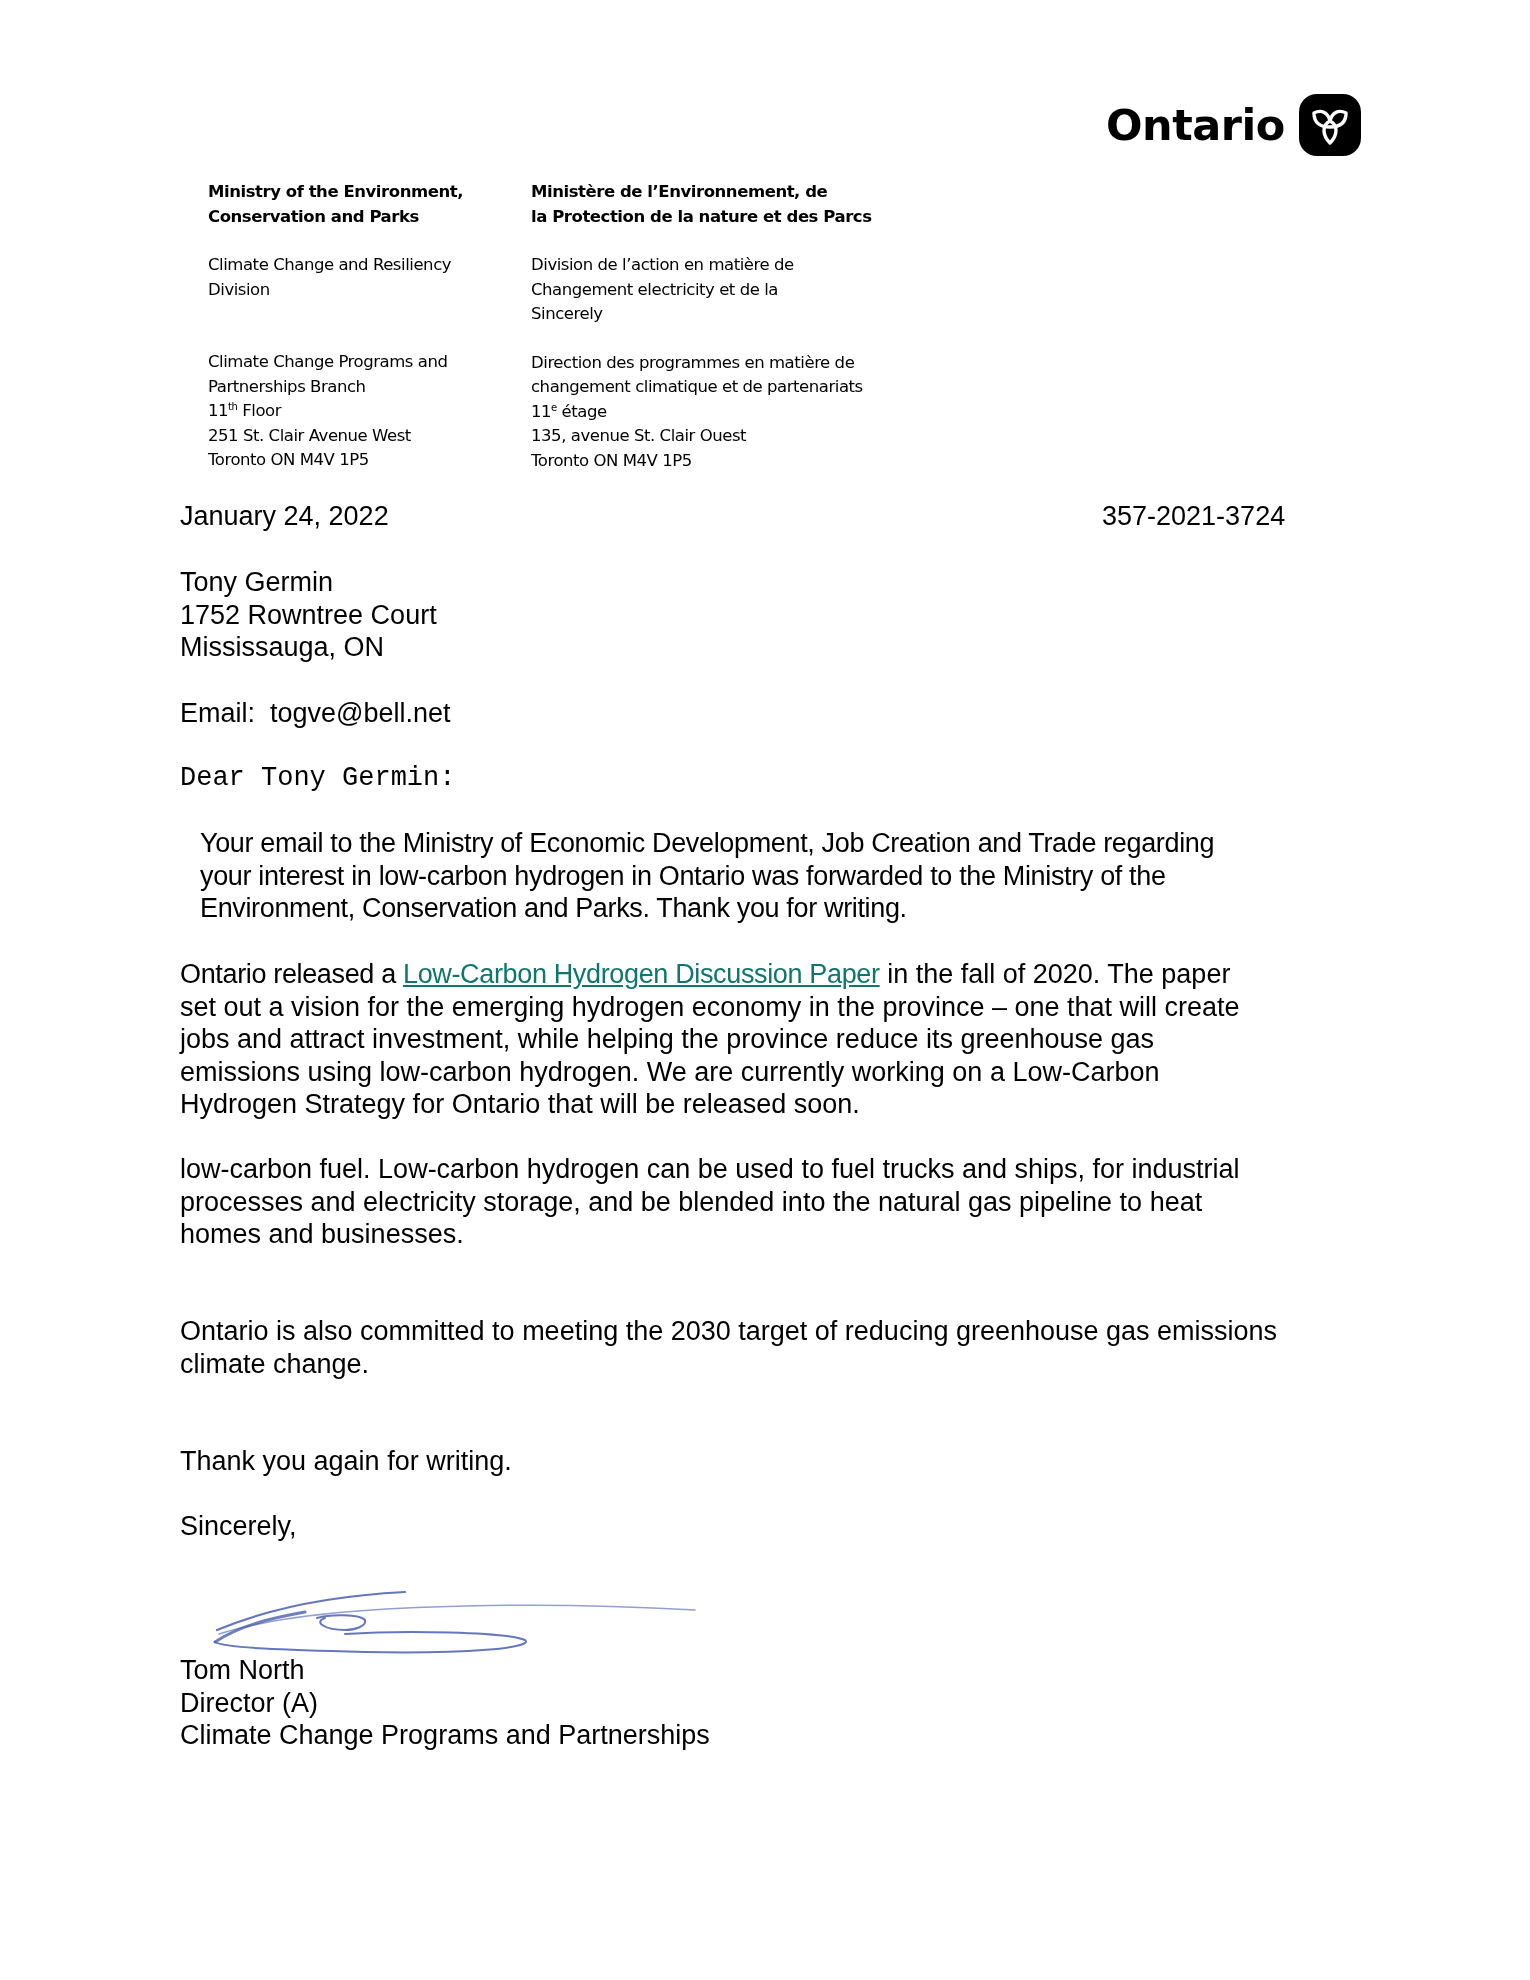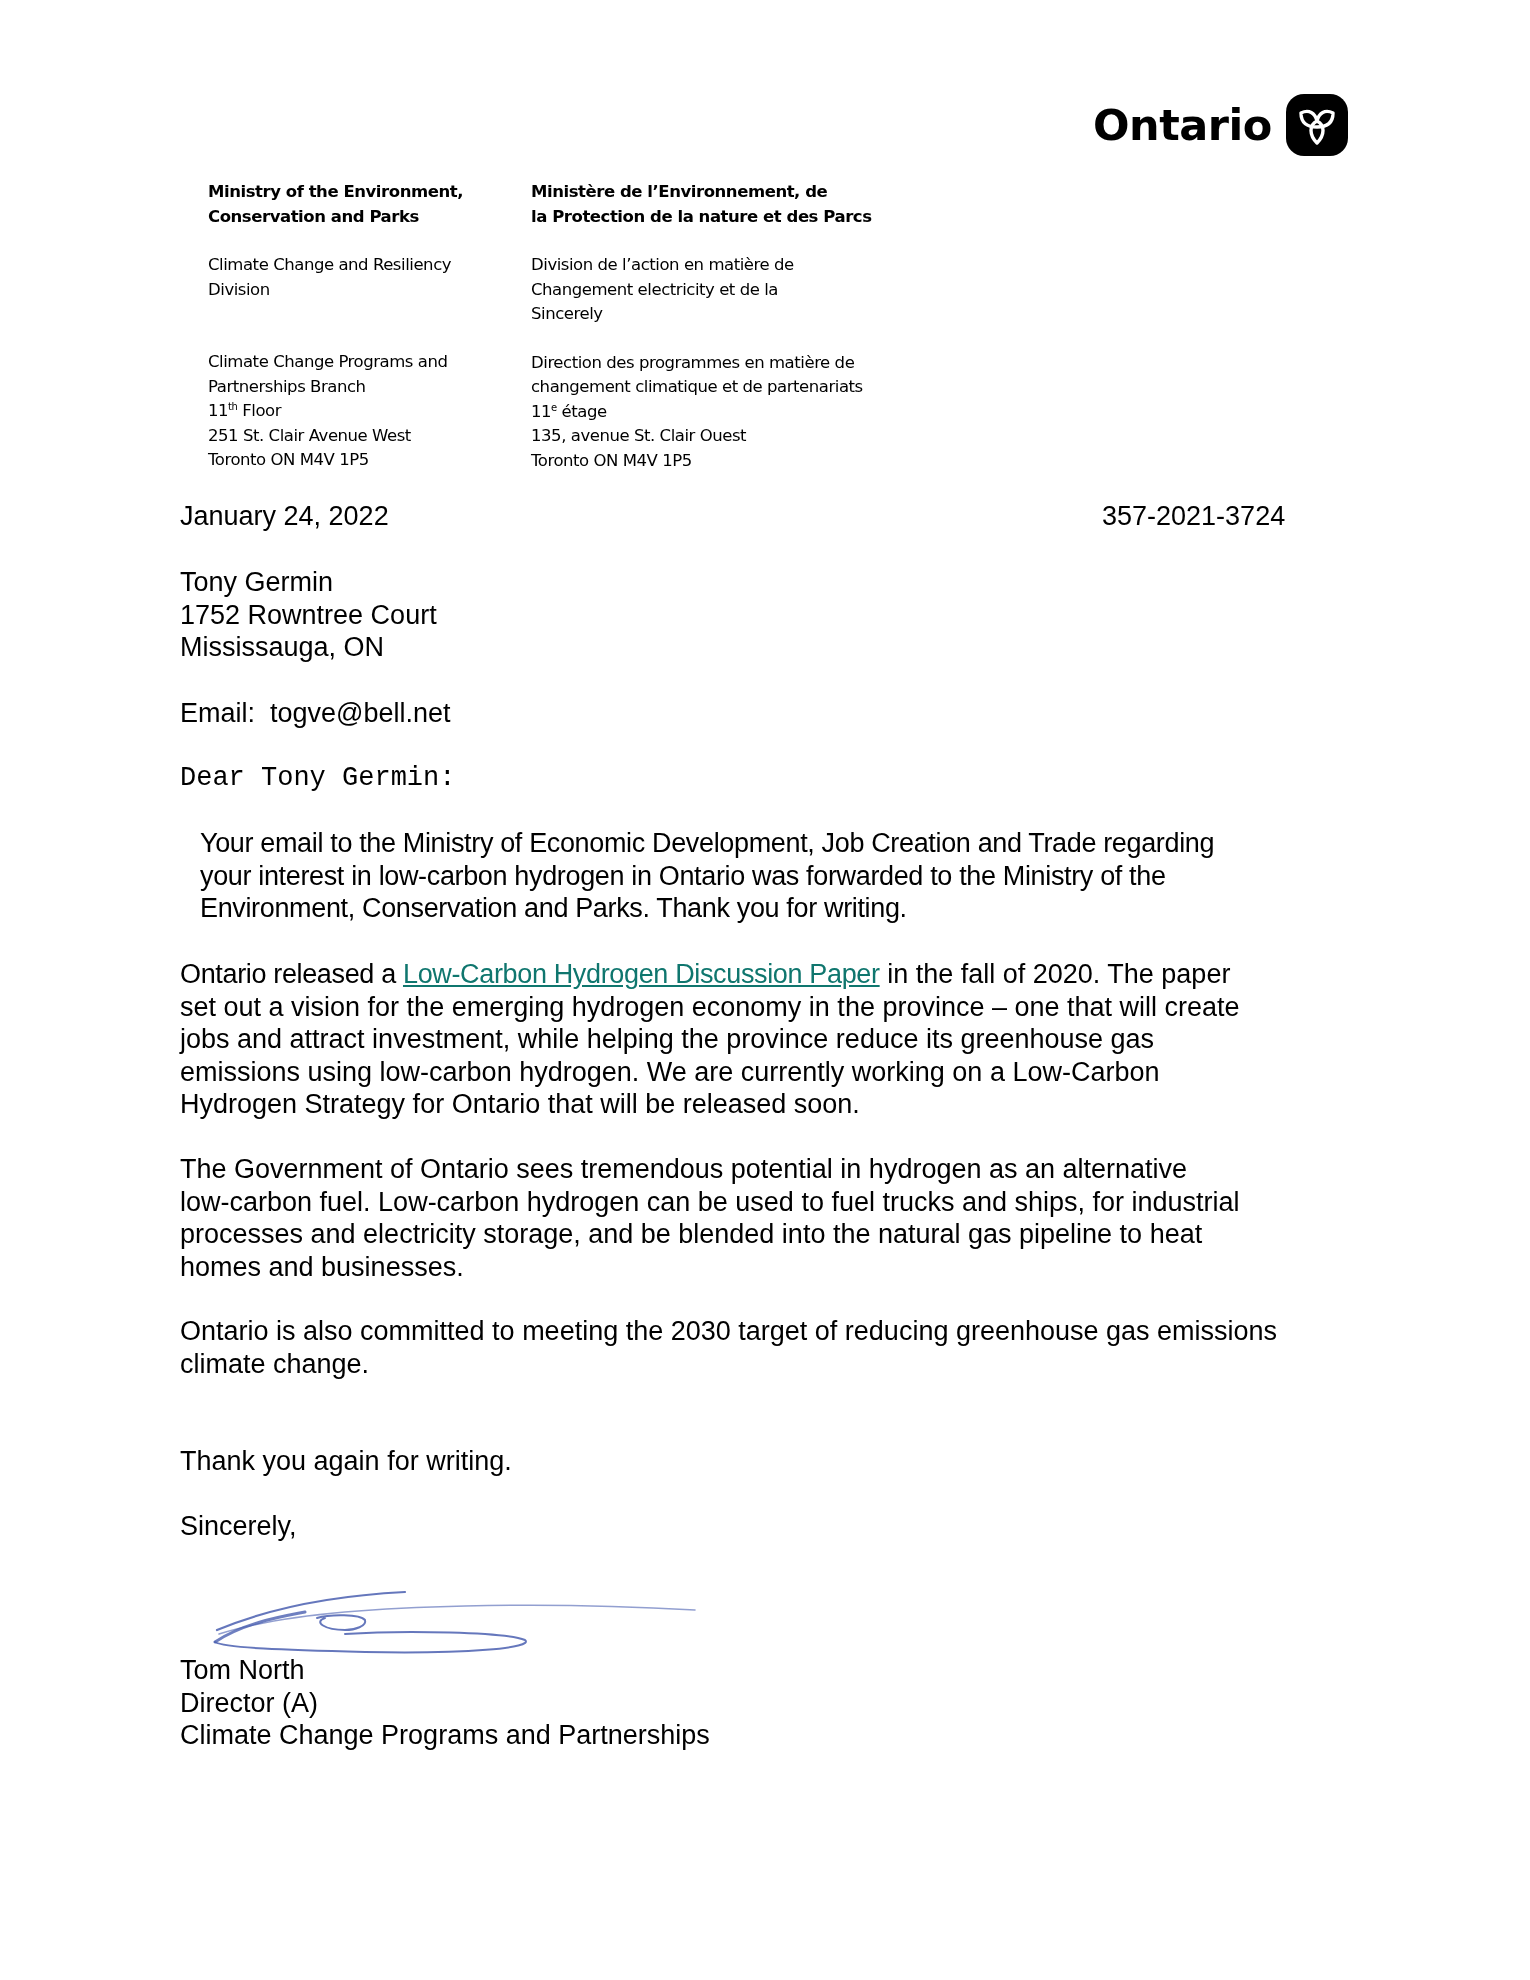--- a/index.html
+++ b/index.html
@@ -1,19 +1,19 @@
 <!DOCTYPE html>
 <html><head>
   <meta charset="utf-8">
   <style>
     html, body { margin: 0; padding: 0; background: #ffffff; }
     body { width: 1530px; height: 1980px; position: relative; overflow: hidden; color: #000; }
     .abs { position: absolute; }
     .logo { left: 1093px; top: 93px; height: 64px; display: flex; align-items: center; }
-    .logo-text { font-family: "DejaVu Sans", sans-serif; font-weight: bold; font-size: 43px; letter-spacing: -0.5px; line-height: 1; }
+    .logo-text { font-family: "DejaVu Sans", sans-serif; font-weight: bold; font-size: 43px; letter-spacing: -0.5px; line-height: 1; margin-left: 13px; }
     .logo-badge { margin-left: 14px; width: 62px; height: 62px; background: #000; border-radius: 18px; display: flex; align-items: center; justify-content: center; }
     .hdr { font-family: "DejaVu Sans", sans-serif; font-size: 16.5px; line-height: 24.5px; letter-spacing: -0.45px; }
     .hdr .b { font-weight: bold; }
     .hdr .gap { height: 24px; }
     .hdr sup { font-size: 10px; line-height: 0; vertical-align: 6px; }
     .col-en { left: 180px; top: 180px; width: 330px; margin-left: 28px; }
     .col-fr { left: 531px; top: 180px; width: 380px; }
     .body-text { font-family: "Liberation Sans", sans-serif; font-size: 27px; line-height: 32.6px; }
     .cond { letter-spacing: -0.35px; }
     .para { left: 180px; width: 1190px; }
@@ -101,21 +101,20 @@
 
 <div class="abs body-text para" style="top:958px;">
   <span class="line"><span class="cond">Ontario released a </span><a class="link cond" href="#">Low-Carbon Hydrogen Discussion Paper</a><span> in the fall of 2020. The paper</span></span>
   <span class="line">set out a vision for the emerging hydrogen economy in the province – one that will create</span>
   <span class="line">jobs and attract investment, while helping the province reduce its greenhouse gas</span>
   <span class="line">emissions using low-carbon hydrogen. We are currently working on a Low-Carbon</span>
   <span class="line">Hydrogen Strategy for Ontario that will be released soon.</span>
 </div>
 
 <div class="abs body-text para" style="top:1153px;">
-  <span class="line">The Government of Ontario sees tremendous potential in hydrogen as an alternative</span>
   <span class="line">low-carbon fuel. Low-carbon hydrogen can be used to fuel trucks and ships, for industrial</span>
   <span class="line">processes and electricity storage, and be blended into the natural gas pipeline to heat</span>
   <span class="line">homes and businesses.</span>
 </div>
 
 <div class="abs body-text para" style="top:1315px;">
   <span class="line">Ontario is also committed to meeting the 2030 target of reducing greenhouse gas emissions</span>
   <span class="line">climate change.</span>
 </div>
 

